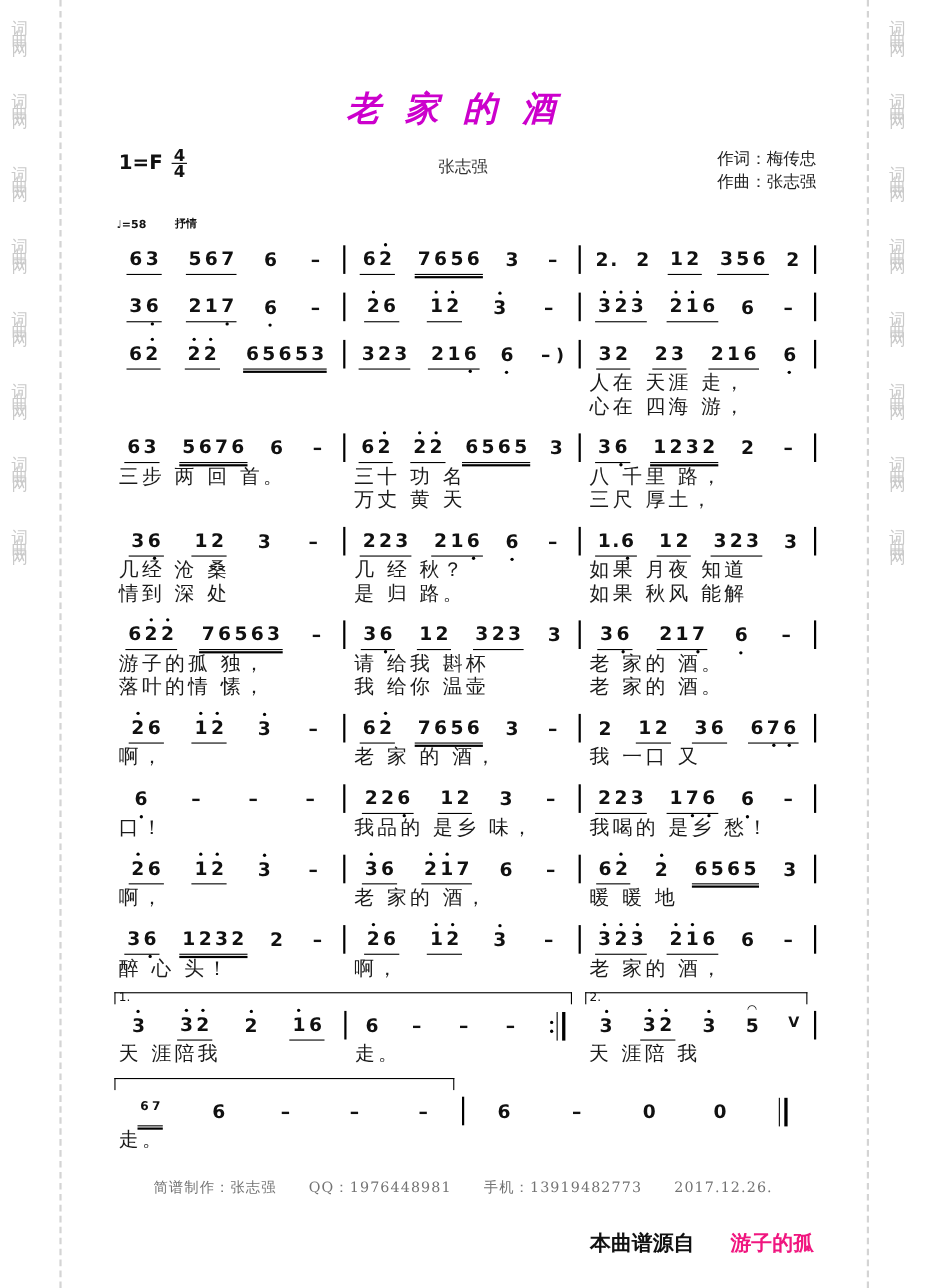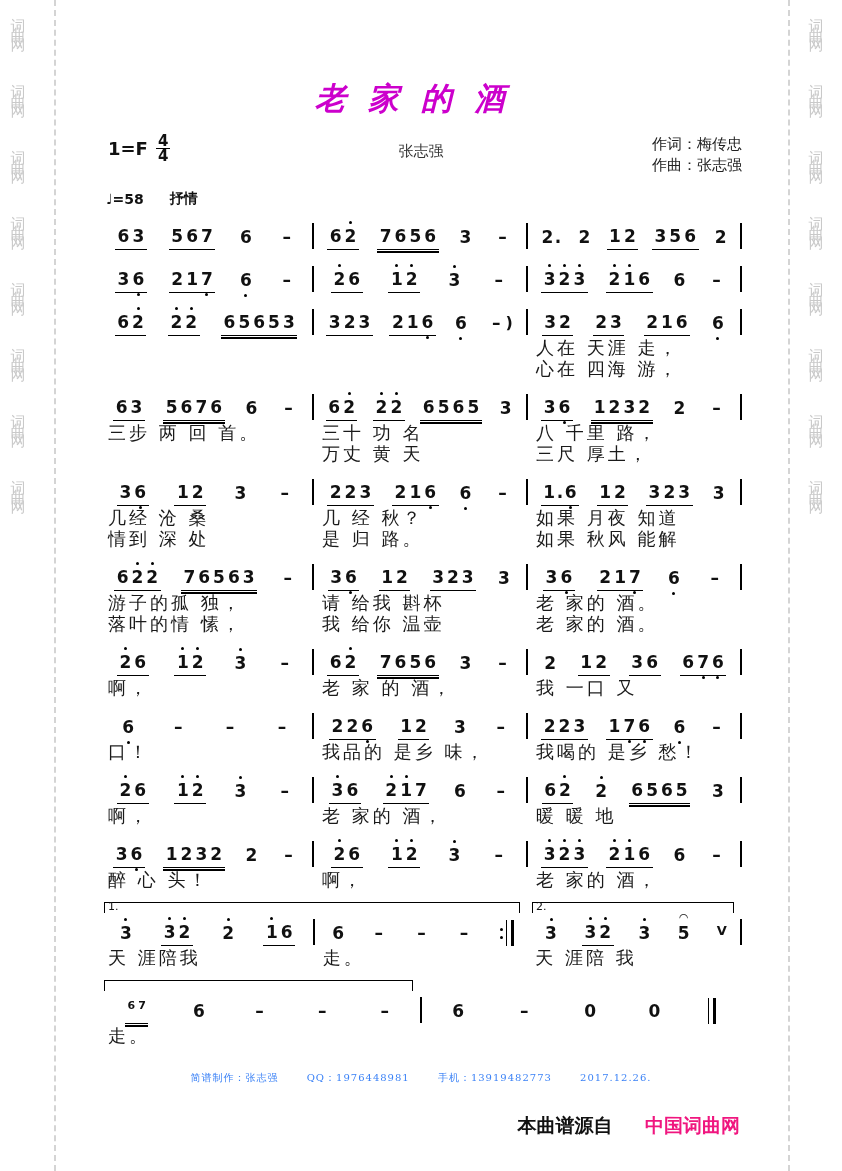--- a/index.html
+++ b/index.html
@@ -20,21 +20,21 @@
   
   #content{position:absolute;left:100px;width:642px;top:0;}
   #title{margin-top:78px;text-align:center;font-family:"DejaVu Serif",serif;
          font-style:italic;font-weight:bold;font-size:31px;letter-spacing:22px;}
   #meta{position:relative;height:52px;margin-top:14px;}
   #keysig{position:absolute;left:8px;top:0;font-weight:bold;font-size:18px;display:flex;align-items:center;gap:8px;}
   .meter{display:inline-flex;flex-direction:column;align-items:center;font-size:15px;line-height:14px;font-weight:bold;}
   .meter .num{border-bottom:1.6px solid #000;padding:0 2px;}
   #centername{position:absolute;left:0;right:0;top:8px;text-align:center;font-size:15px;color:#333;}
   #credits{position:absolute;right:0;top:0;font-size:15px;line-height:21px;color:#222;text-align:right;}
-  #temporow{margin-top:2px;margin-left:6px;font-size:14px;font-weight:bold;display:flex;gap:26px;align-items:center;height:22px;}
+  #temporow{margin-top:2px;margin-left:6px;font-size:10px;font-weight:bold;display:flex;gap:26px;align-items:flex-end;height:22px;}
   
   #score{margin-top:10px;}
   .system{position:relative;margin-bottom:13px;}
   .system.pad-top{padding-top:14px;}
   .sysrow{display:flex;align-items:flex-start;}
   .measure{flex:1;display:flex;flex-direction:column;min-width:0;}
   .notesrow{display:flex;justify-content:space-around;align-items:flex-end;height:30px;padding:0 4px;}
   .bar{width:2px;height:26px;background:#000;margin-top:3px;flex:0 0 auto;}
   .grp{display:inline-flex;align-items:flex-end;padding:0 1px 2px 1px;position:relative;margin:0 2px;}
   .beam1{border-bottom:1.6px solid #000;}
@@ -53,21 +53,21 @@
   .rptdots{display:inline-flex;flex-direction:column;gap:5px;}
   .rptdots i{width:3px;height:3px;border-radius:50%;background:#000;}
   .finbar{display:inline-block;width:4px;height:26px;border-left:1.6px solid #000;border-right:3px solid #000;}
   .lyr{height:21px;font-size:18px;letter-spacing:3px;white-space:pre;padding-left:8px;color:#1a1a1a;
        font-family:"DejaVu Serif",serif;}
   .volta{position:absolute;top:0;height:10px;border-top:1.6px solid #000;}
   .volta.tick-l{border-left:1.6px solid #000;}
   .volta.tick-r{border-right:1.6px solid #000;}
   .volta .vlabel{position:absolute;left:3px;top:-2px;font-size:11px;line-height:11px;}
   
-  #maker{margin-top:26px;text-align:center;font-size:10px;letter-spacing:1px;color:#3b82f6;
+  #maker{margin-top:26px;text-align:center;font-size:13px;letter-spacing:1px;color:#737373;
          font-family:"DejaVu Serif",serif;}
   #maker span{margin:0 12px;}
   #source{margin-top:28px;text-align:right;font-size:19px;font-weight:bold;padding-right:2px;}
   #source .site{margin-left:26px;}
 </style>
 </head>
 <body>
 
 <div id="page">
 
@@ -936,17 +936,17 @@
 
     <div id="maker">
       <span>简谱制作：张志强</span>
       <span>QQ：1976448981</span>
       <span>手机：13919482773</span>
       <span>2017.12.26.</span>
     </div>
 
     <div id="source">
       <span>本曲谱源自</span>
-      <span class="site" style="color: rgb(240, 22, 127);">中国词曲网</span>
+      <span class="site" style="color: rgb(240, 22, 127);">游子的孤</span>
     </div>
 
   </div>
 </div>
 
 </body></html>

